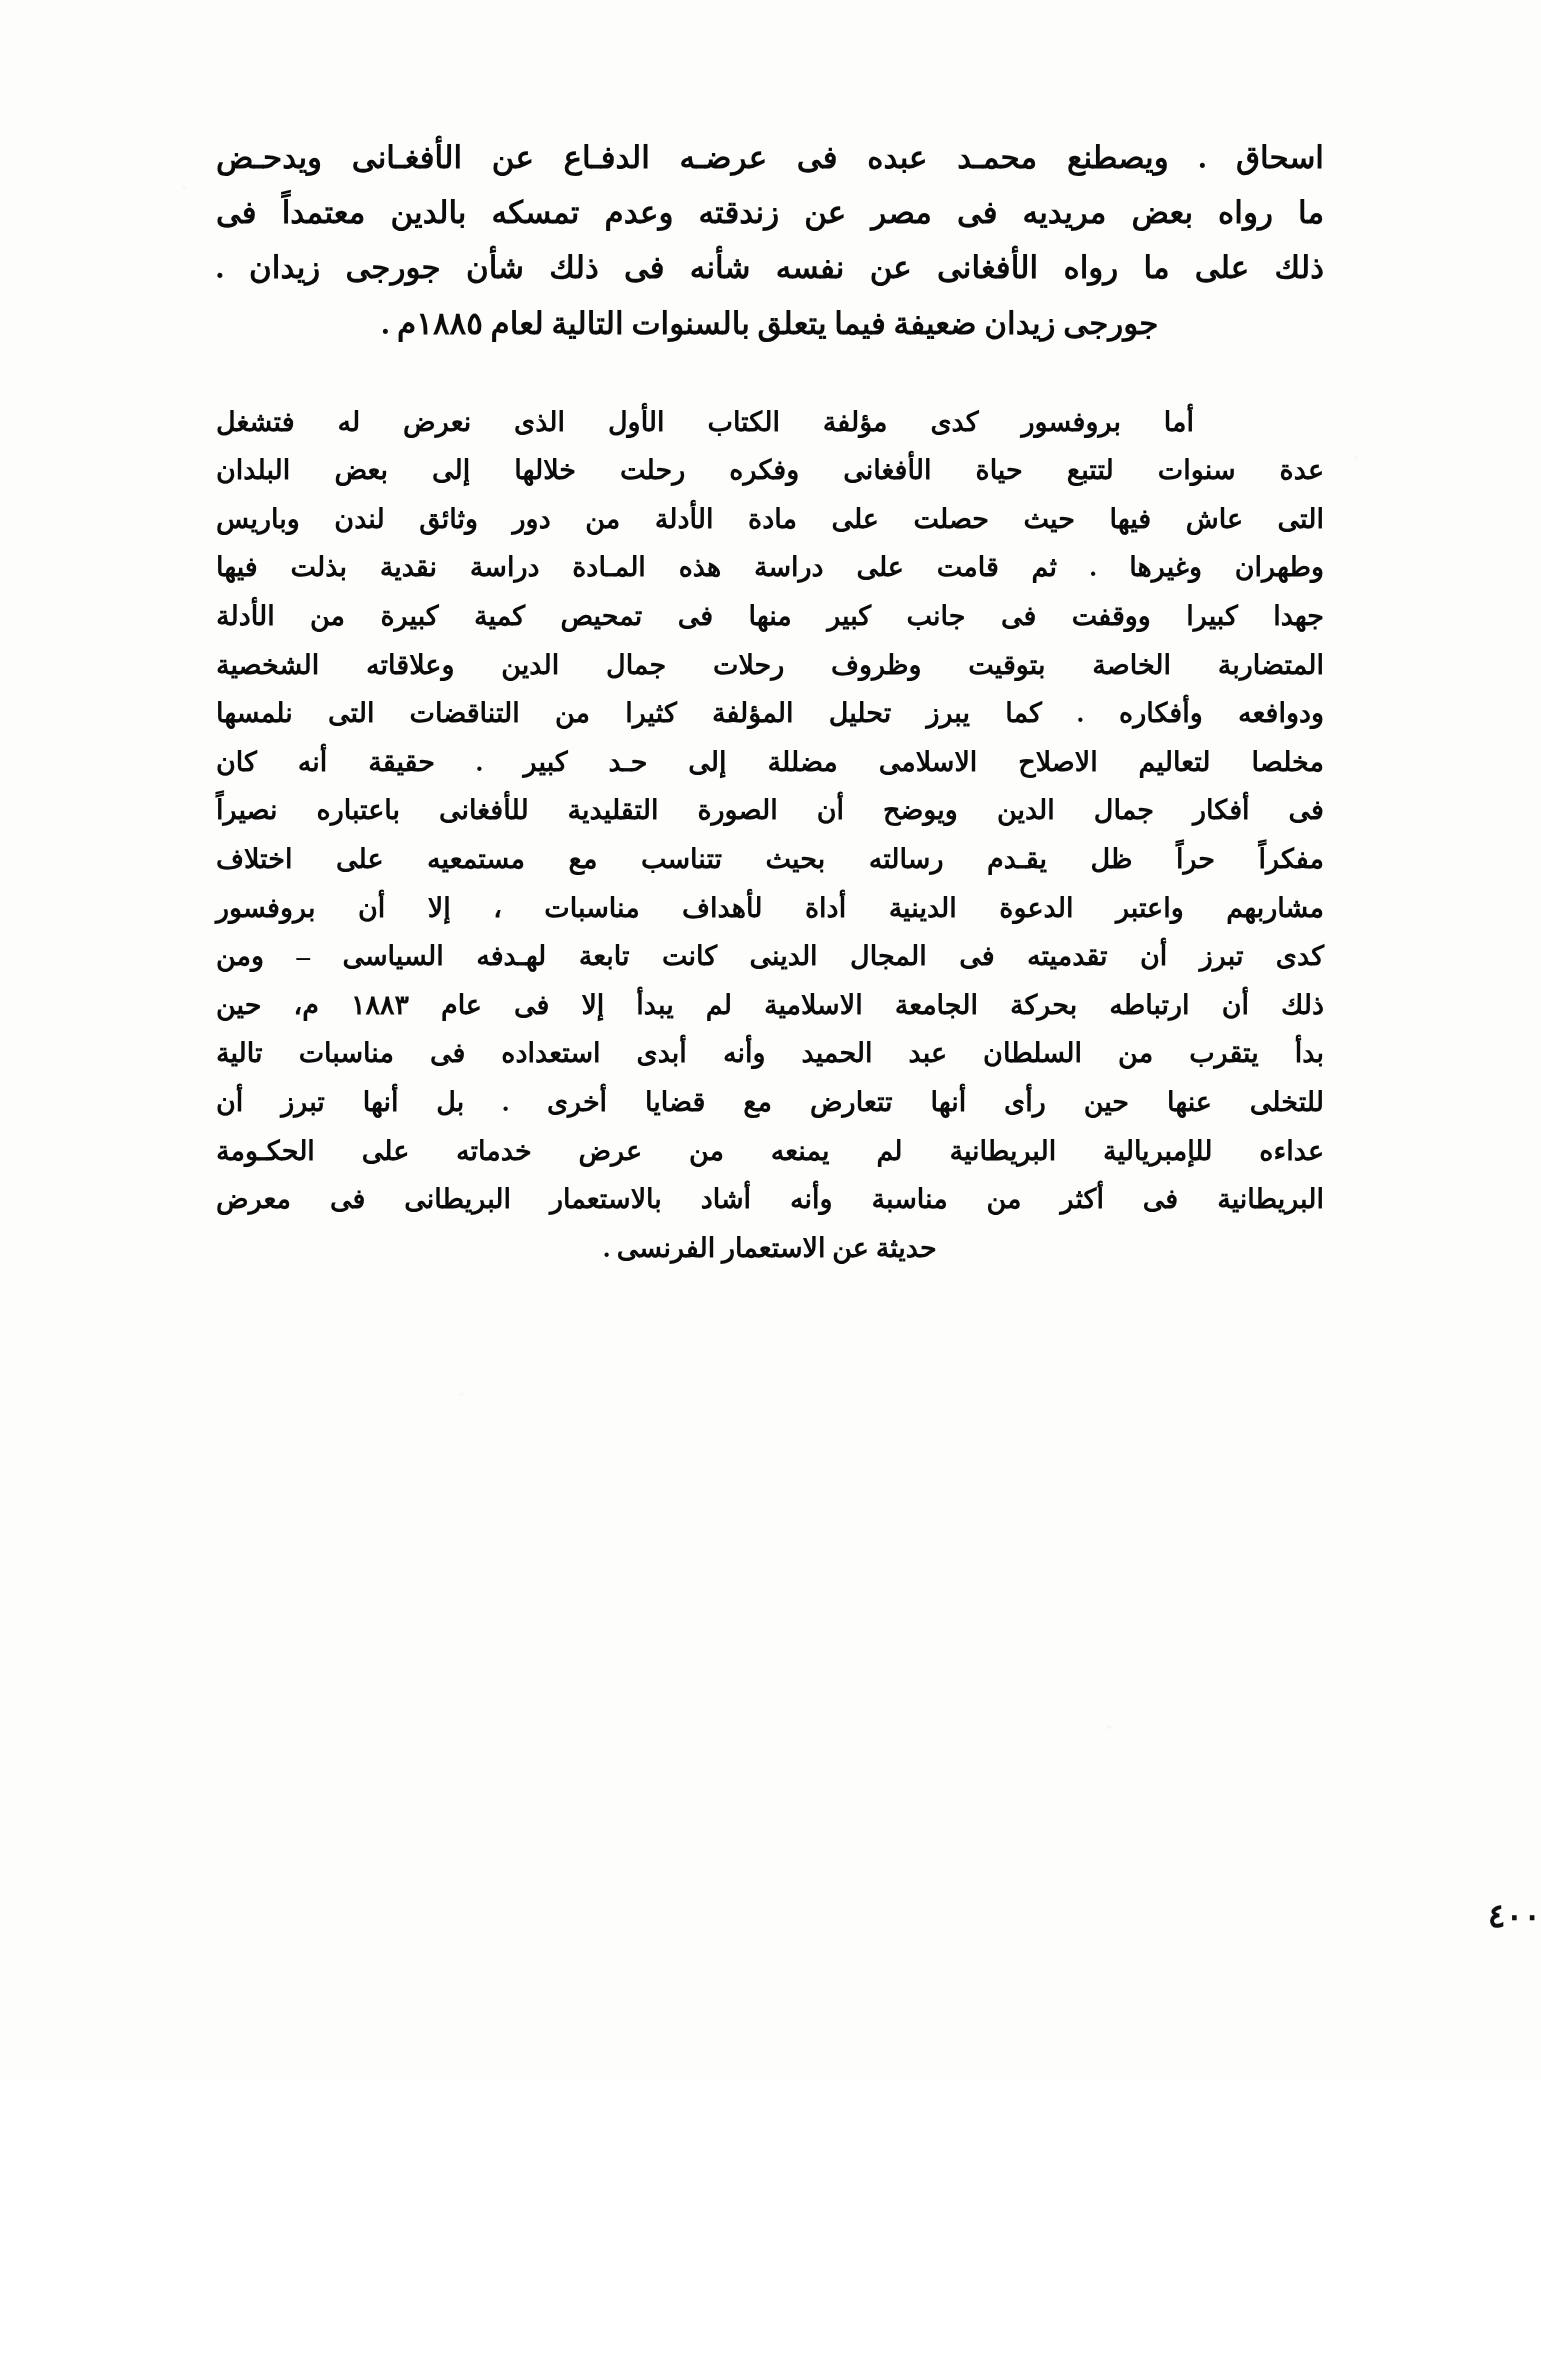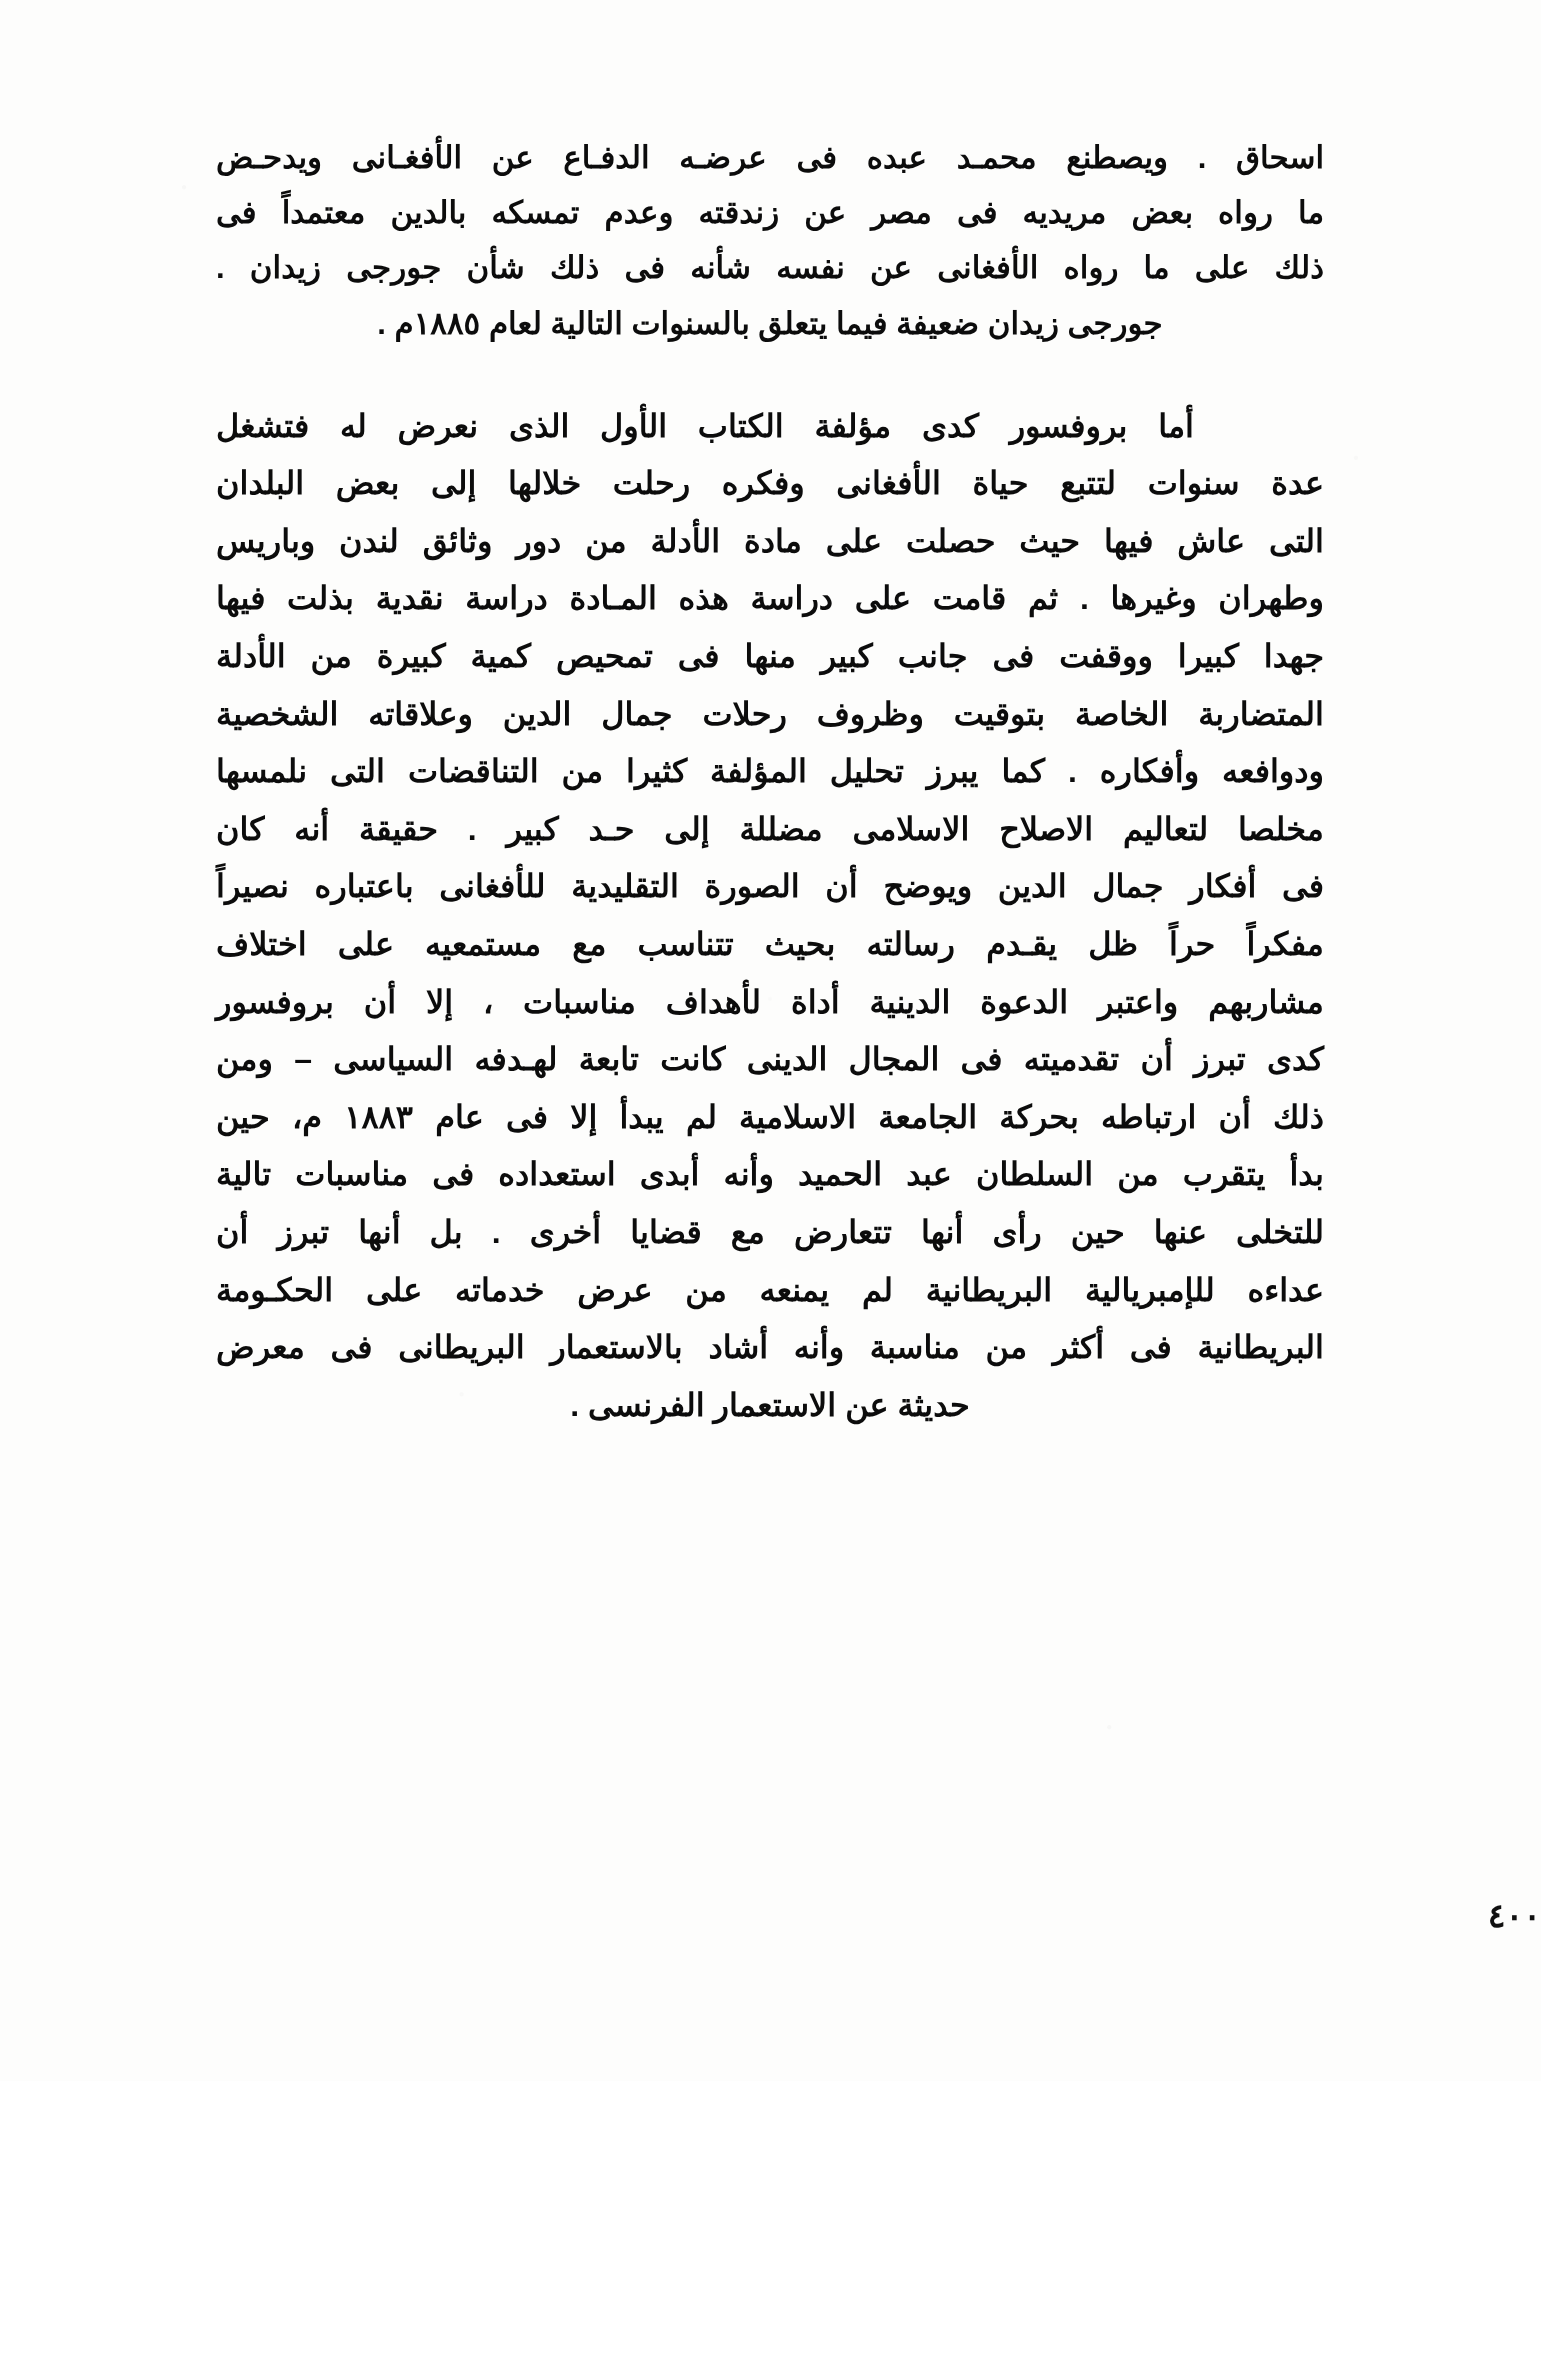--- a/index.html
+++ b/index.html
@@ -6,21 +6,21 @@
     margin: 0;
     padding: 0;
     background: #ffffff;
   }
   .page {
     position: relative;
     width: 1542px;
     height: 2081px;
     background: #fdfdfc;
     overflow: hidden;
-    font-family: Liberation Sans, sans-serif;
+    font-family: Liberation Serif, serif;
   }
   
   .page::before {
     content: "";
     position: absolute;
     inset: 0;
     background:
       radial-gradient(circle at 12% 9%, rgba(0,0,0,0.025) 0 1.7px, transparent 2.6px),
       radial-gradient(circle at 88% 22%, rgba(0,0,0,0.02) 0 1.7px, transparent 2.6px),
       radial-gradient(circle at 30% 67%, rgba(0,0,0,0.02) 0 1.7px, transparent 2.6px),
@@ -40,21 +40,21 @@
     font-size: 32px;
     line-height: 1.72;
     letter-spacing: 0.2px;
     font-weight: 600;
   }
   .para {
     margin: 0 0 47px 0;
     text-indent: 0;
   }
   .para.p1 { font-size: 31px; line-height: 1.78; }
-  .para.p2 { font-size: 32px; line-height: 1.80; }
+  .para.p2 { font-size: 27px; line-height: 1.80; }
 
   
   .just-line {
     display: block;
     text-align: justify;
     text-align-last: justify;
     white-space: normal;
   }
   .just-line.last {
     text-align: right;

